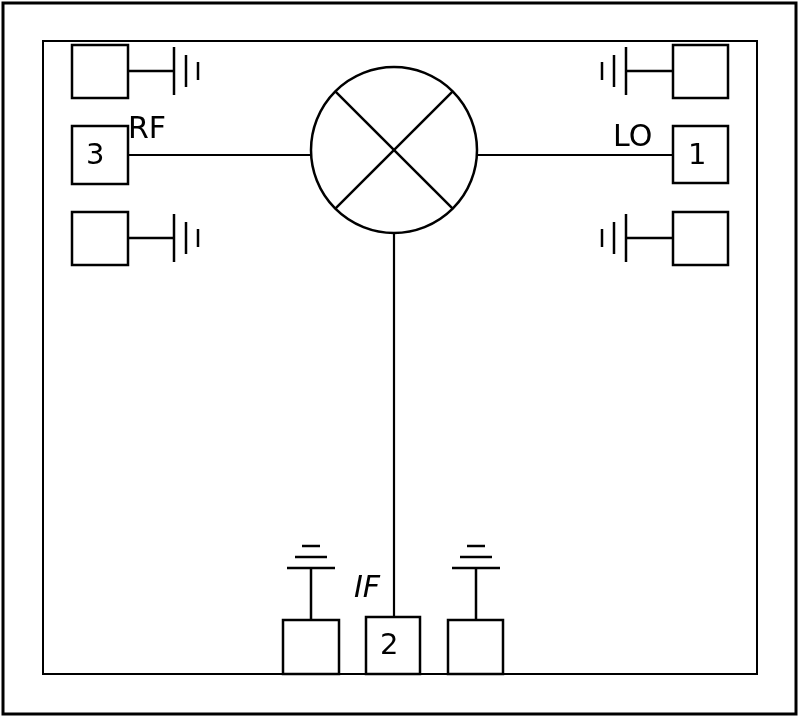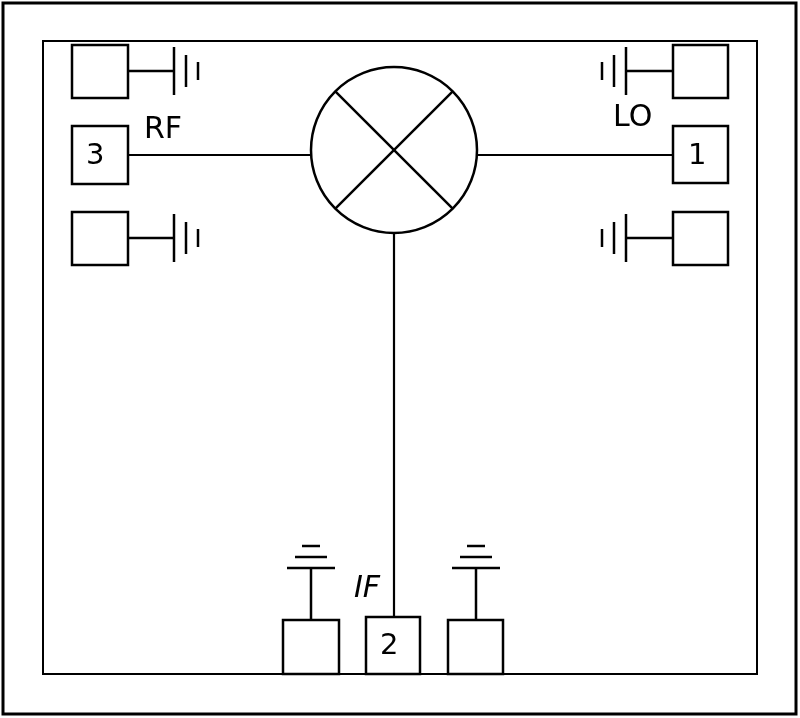--- a/index.html
+++ b/index.html
@@ -8,22 +8,22 @@
   #schematic{position:absolute;left:0;top:0;width:800px;height:718px;}
   .lbl{
     position:absolute;
     font-family:"DejaVu Sans", sans-serif;
     font-size:30px;
     line-height:30px;
     color:#000000;
     white-space:nowrap;
     user-select:none;
   }
-  #lbl-rf{left:144px;top:113px;}
-  #lbl-lo{left:613px;top:101px;}
+  #lbl-rf{left:128px;top:113px;}
+  #lbl-lo{left:613px;top:121px;}
   #lbl-if{left:354px;top:572px;font-style:italic;}
   #lbl-p3{left:86px;top:139px;font-size:29px;}
   #lbl-p1{left:688px;top:139px;font-size:29px;}
   #lbl-p2{left:380px;top:629px;font-size:29px;}
 </style>
 </head>
 <body>
 
 <div id="canvas">
 

